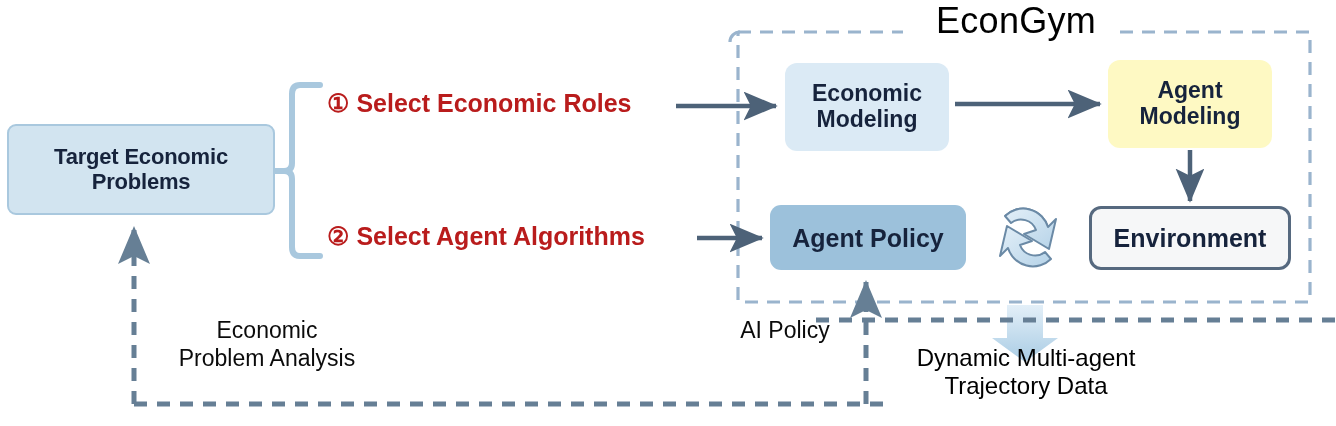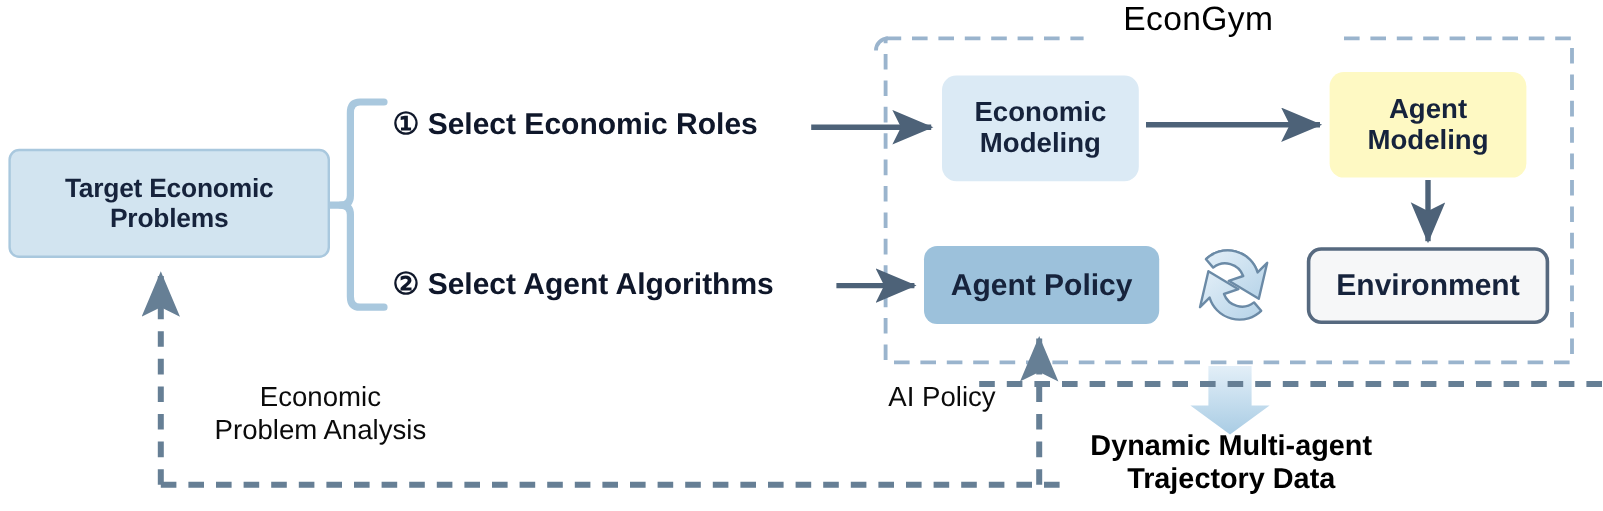--- a/index.html
+++ b/index.html
@@ -90,21 +90,21 @@
     height: 64px;
     background: #f6f7f8;
     border: 3px solid #56697f;
     border-radius: 12px;
     font-size: 25px;
   }
 
   
   .step-label {
     position: absolute;
-    color: #0f172a;
+    color: #b91c1c;
     font-weight: bold;
     font-size: 25px;
     white-space: nowrap;
   }
   #label-step-1 { left: 327px; top: 89px; }
   #label-step-2 { left: 327px; top: 222px; }
 
   .plain-label {
     position: absolute;
     color: #0b0b0b;
@@ -122,35 +122,35 @@
   #label-ai-policy-optimization {
     left: 690px;
     top: 316px;
     width: 190px;
   }
 
   #label-econgym {
     position: absolute;
     left: 936px;
     top: 0px;
-    font-size: 28px;
+    font-size: 36px;
     font-weight: normal;
     color: #000000;
     white-space: nowrap;
     letter-spacing: 0.3px;
   }
 
   #label-trajectory {
     position: absolute;
     left: 886px;
-    top: 358px;
+    top: 344px;
     width: 280px;
     text-align: center;
     font-size: 24px;
-    font-weight: bold;
+    font-weight: normal;
     color: #000000;
     line-height: 1.16;
     white-space: nowrap;
   }
 </style>
 </head>
 <body>
 
 <div id="canvas">
 

